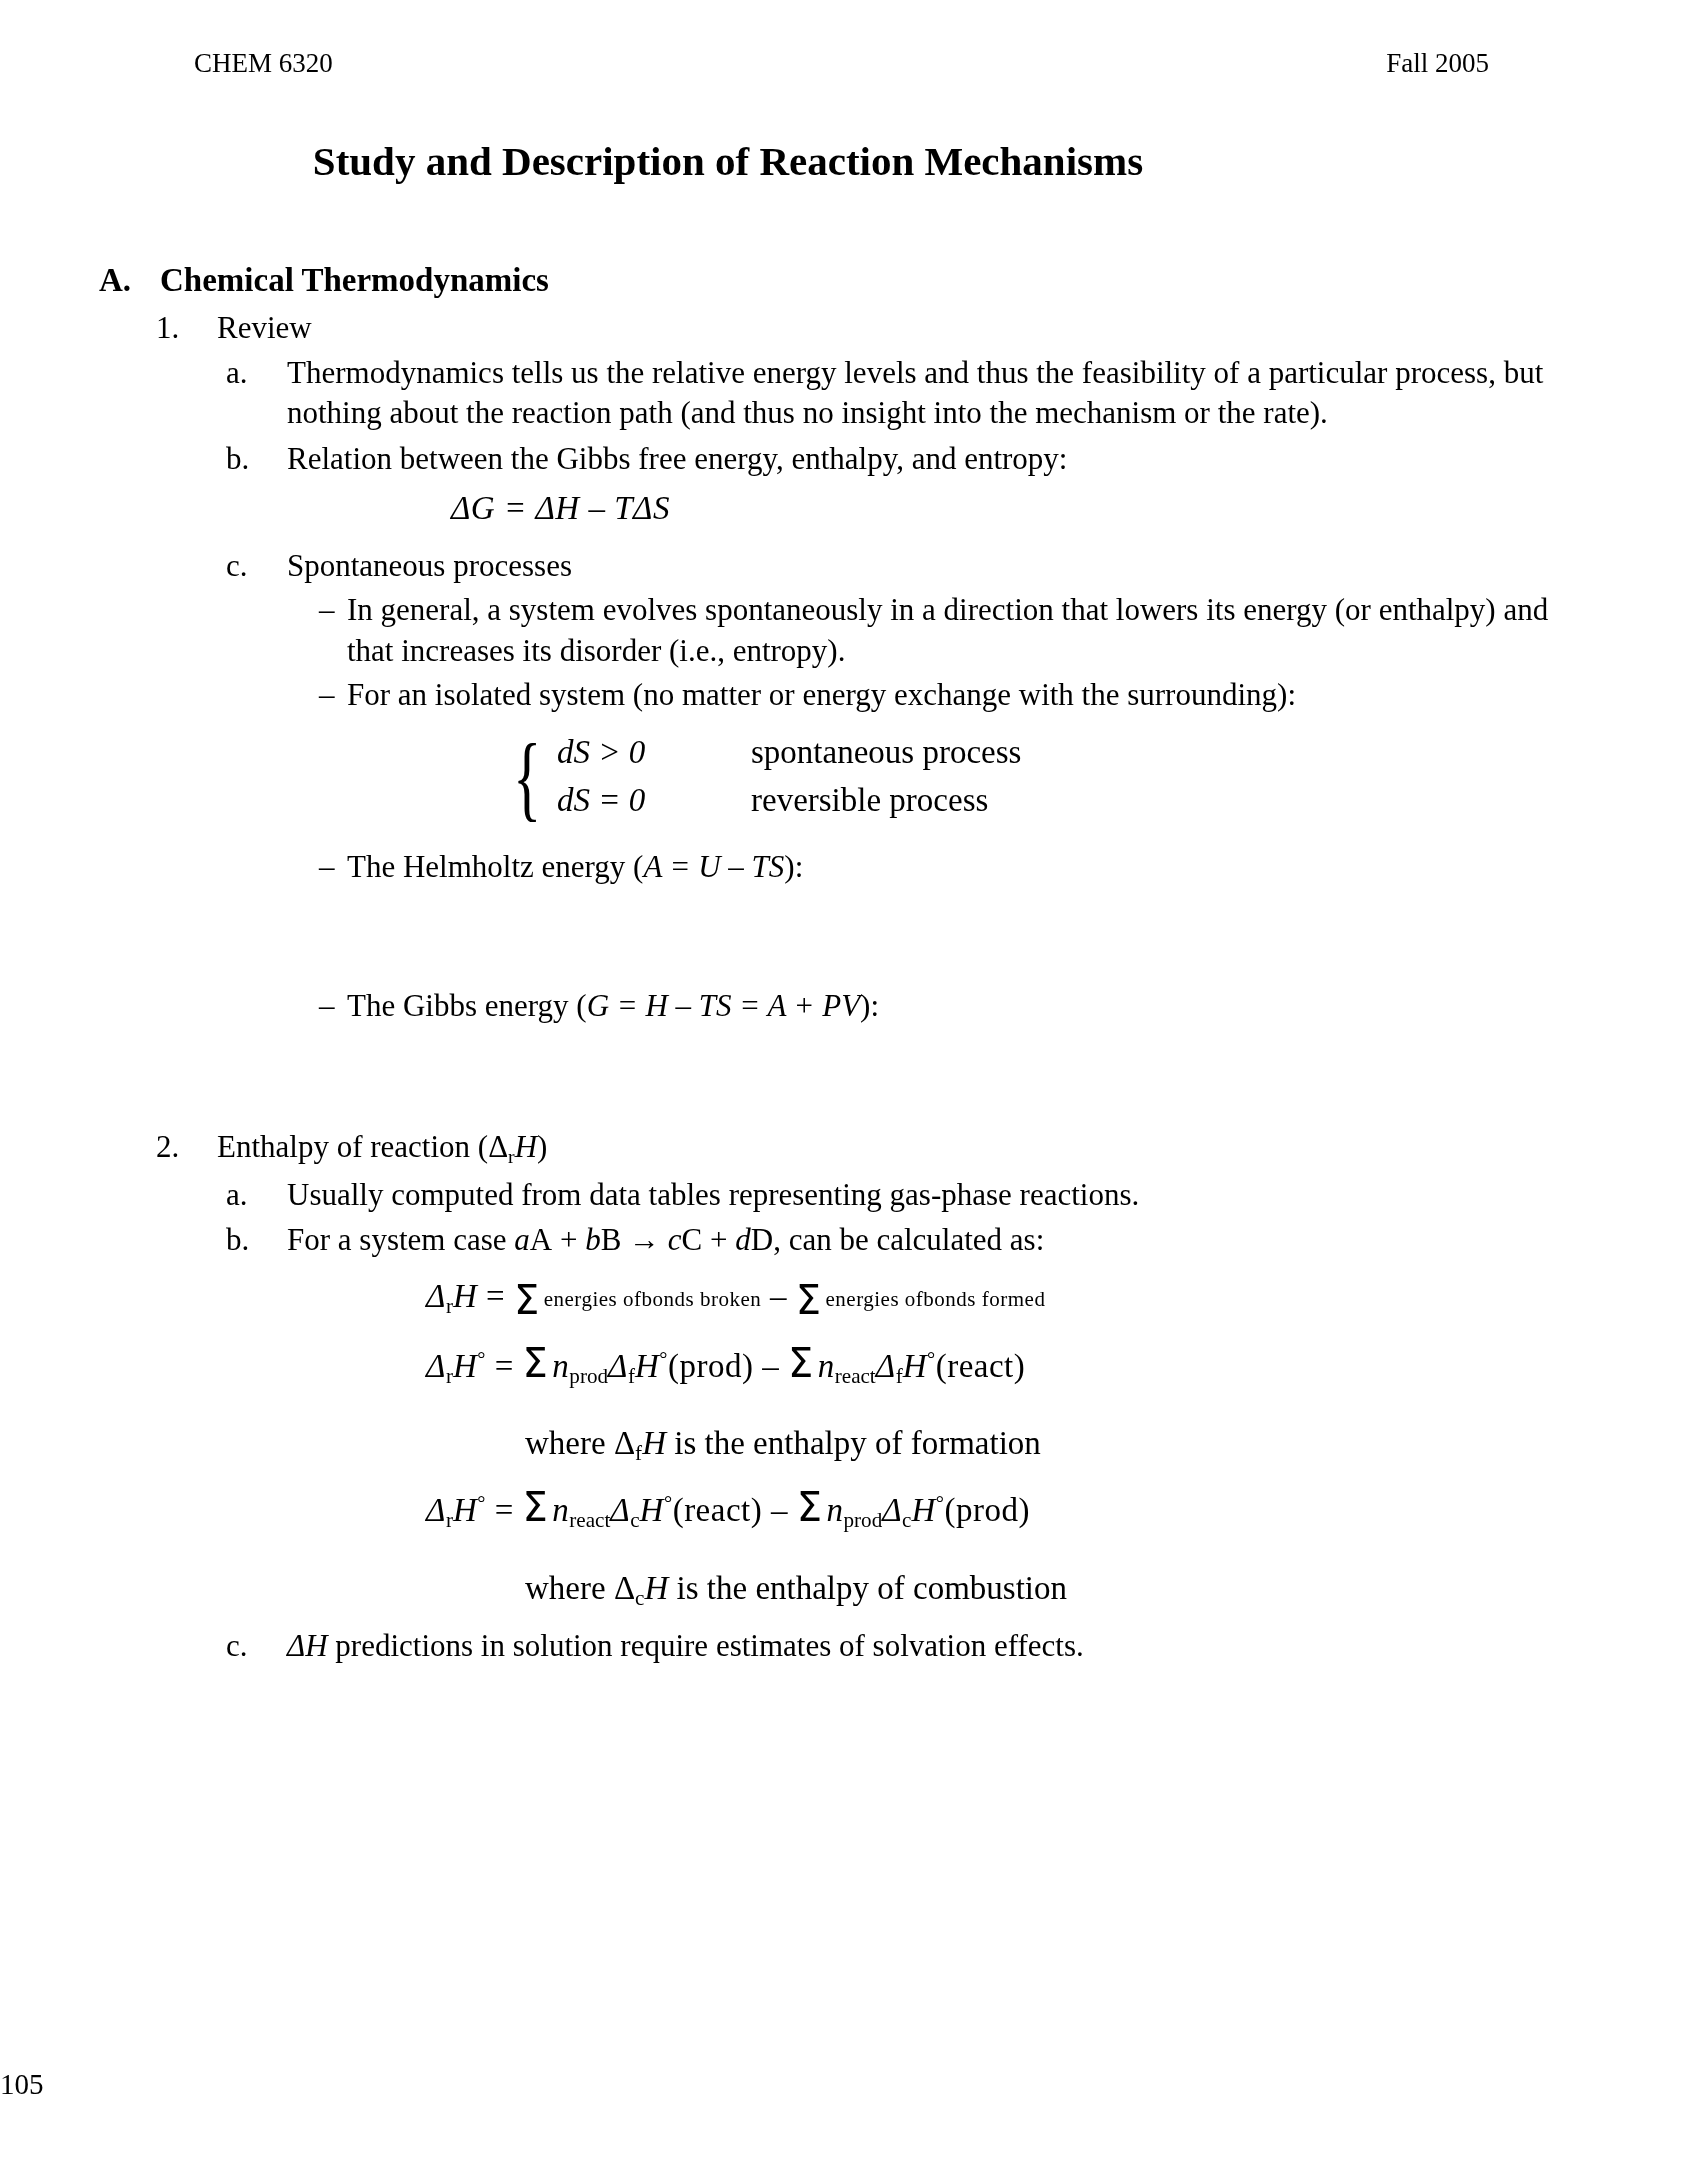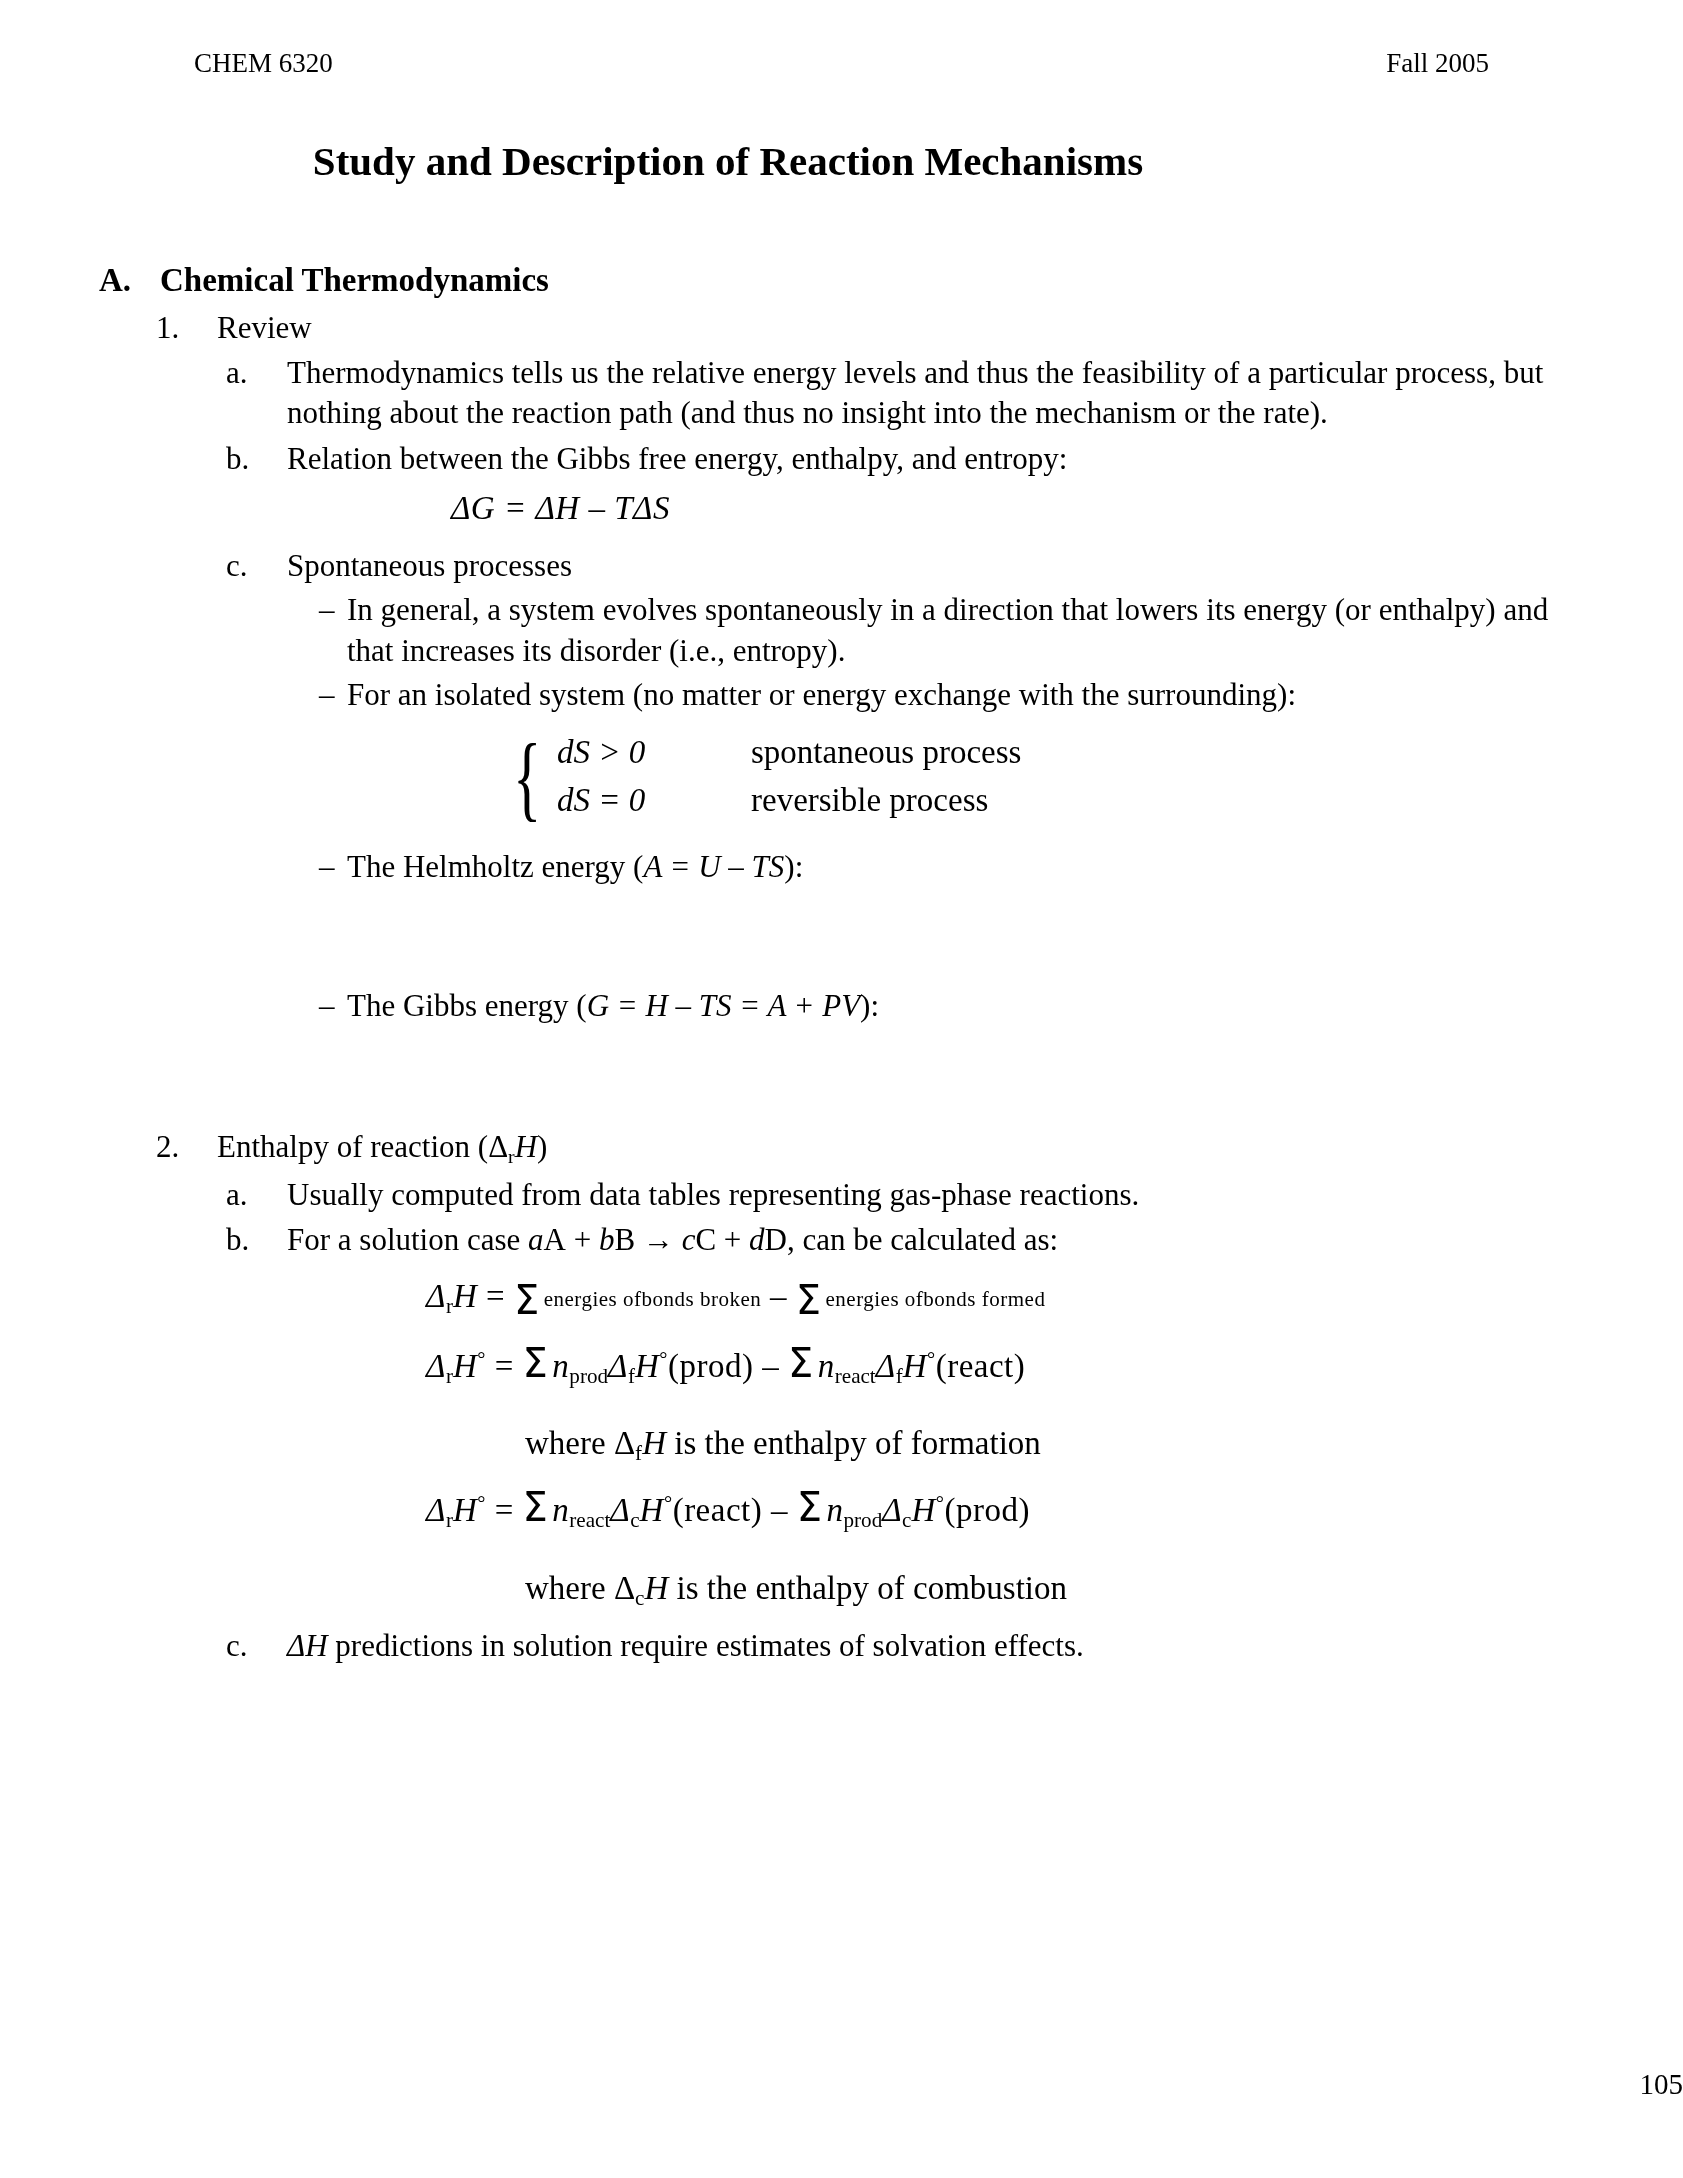--- a/index.html
+++ b/index.html
@@ -181,21 +181,21 @@
     font-size: 33px;
   }
   .gap-xl { height: 95px; }
 
   
   .folio {
     position: absolute;
     bottom: 77px;
     left: 0;
     width: 1683px;
-    text-align: right;
+    text-align: left;
     font-size: 29px;
   }
 </style>
 </head>
 <body>
 
 <div class="page">
 
   <div class="header-row">
     <span>CHEM 6320</span>
@@ -276,21 +276,21 @@
       <span class="txt"><span>Enthalpy of reaction (</span><span>Δ</span><sub class="s">r</sub><i class="v">H</i><span>)</span></span>
     </div>
 
     <div class="row lvla">
       <span class="marker">a.</span>
       <span class="txt">Usually computed from data tables representing gas-phase reactions.</span>
     </div>
 
     <div class="row lvla">
       <span class="marker">b.</span>
-      <span class="txt"><span>For a solution case </span><span><i class="v">a</i>A&nbsp;+&nbsp;<i class="v">b</i>B&nbsp;→&nbsp;<i class="v">c</i>C&nbsp;+&nbsp;<i class="v">d</i>D</span><span>, can be calculated as:</span></span>
+      <span class="txt"><span>For a system case </span><span><i class="v">a</i>A&nbsp;+&nbsp;<i class="v">b</i>B&nbsp;→&nbsp;<i class="v">c</i>C&nbsp;+&nbsp;<i class="v">d</i>D</span><span>, can be calculated as:</span></span>
     </div>
 
     <div class="eq" style="margin-left:327px; margin-top:15px">
       <span>Δ</span><sub class="s">r</sub><i class="v">H</i>
       <span class="nostyle">=</span>
       <span class="sum-stack">
         <span class="bigsum">Σ</span>
         <span class="stacked">
           <span>energies of</span>
           <span>bonds broken</span>

